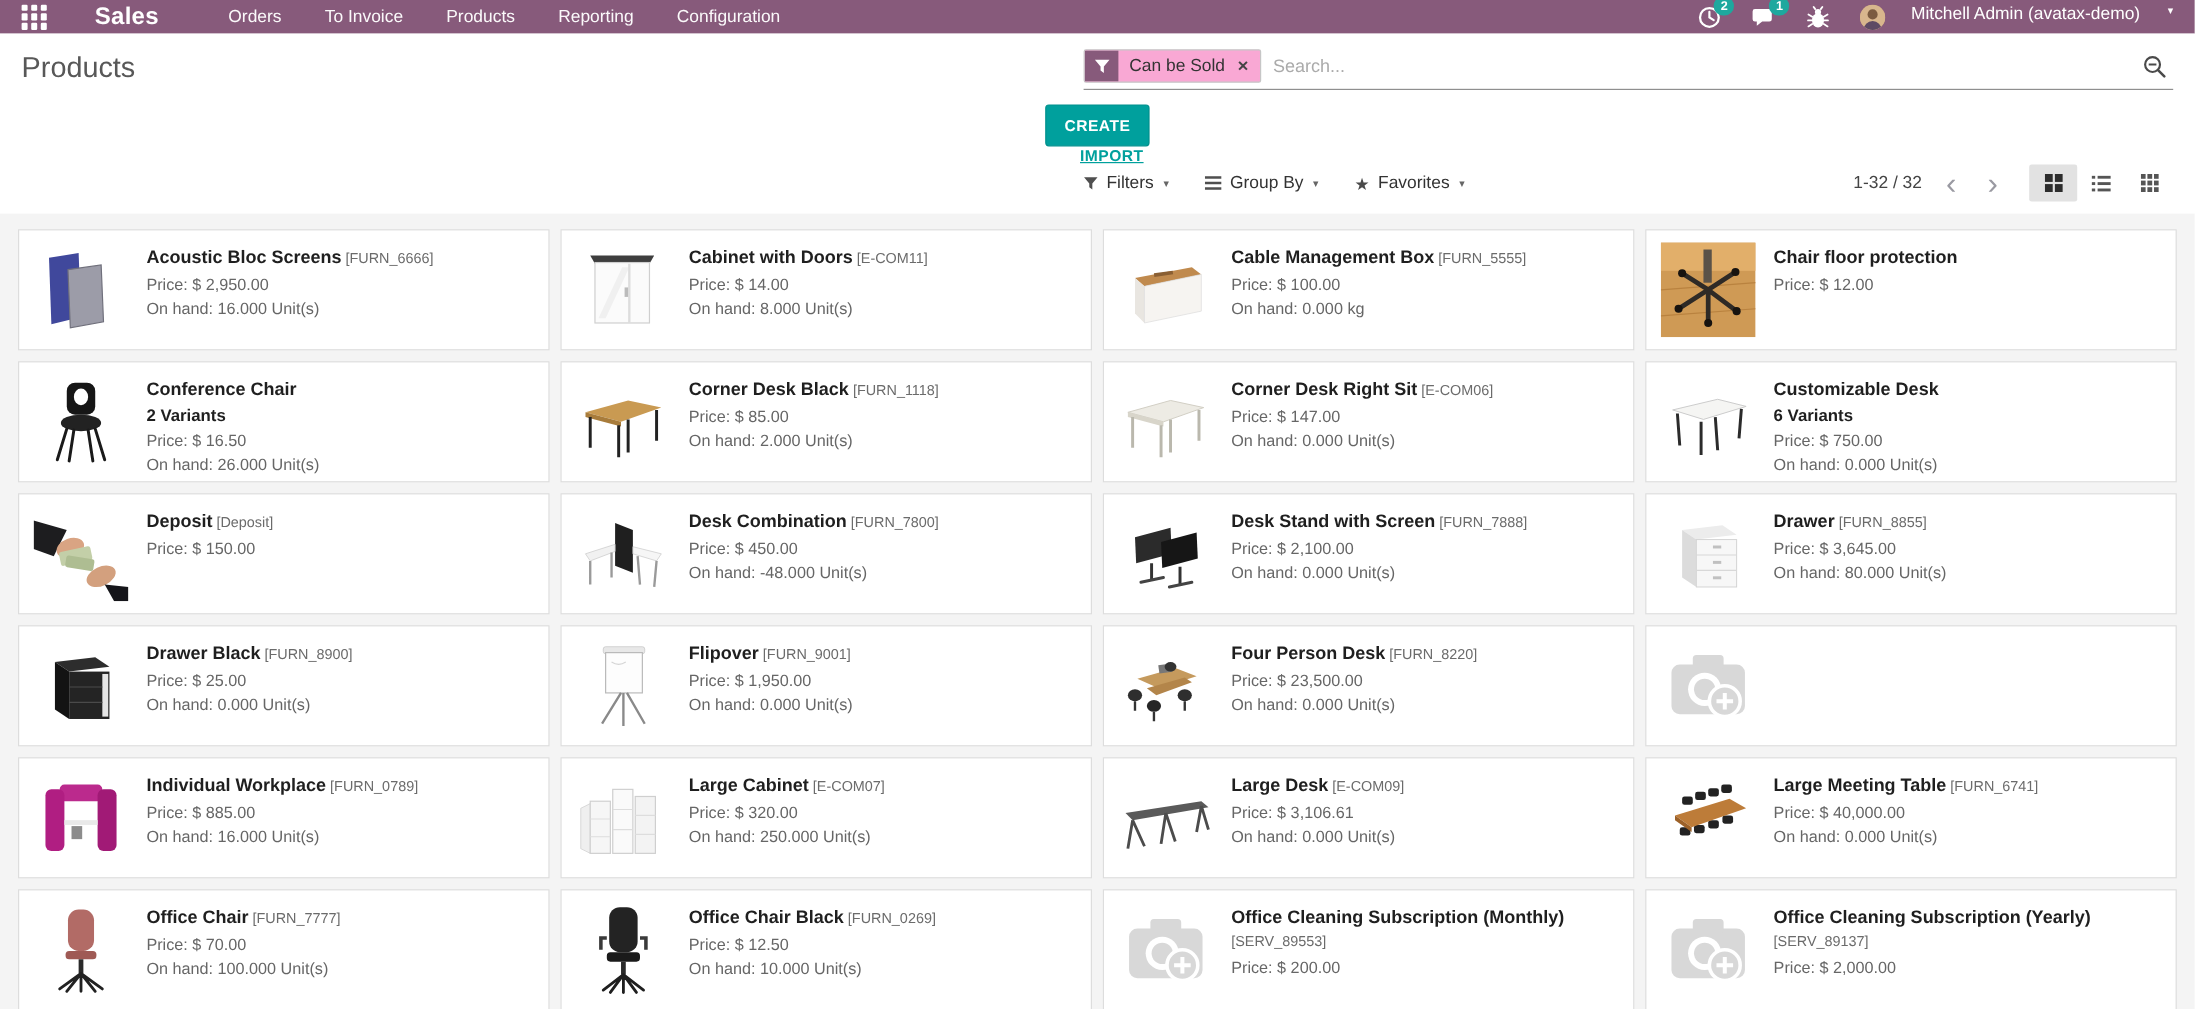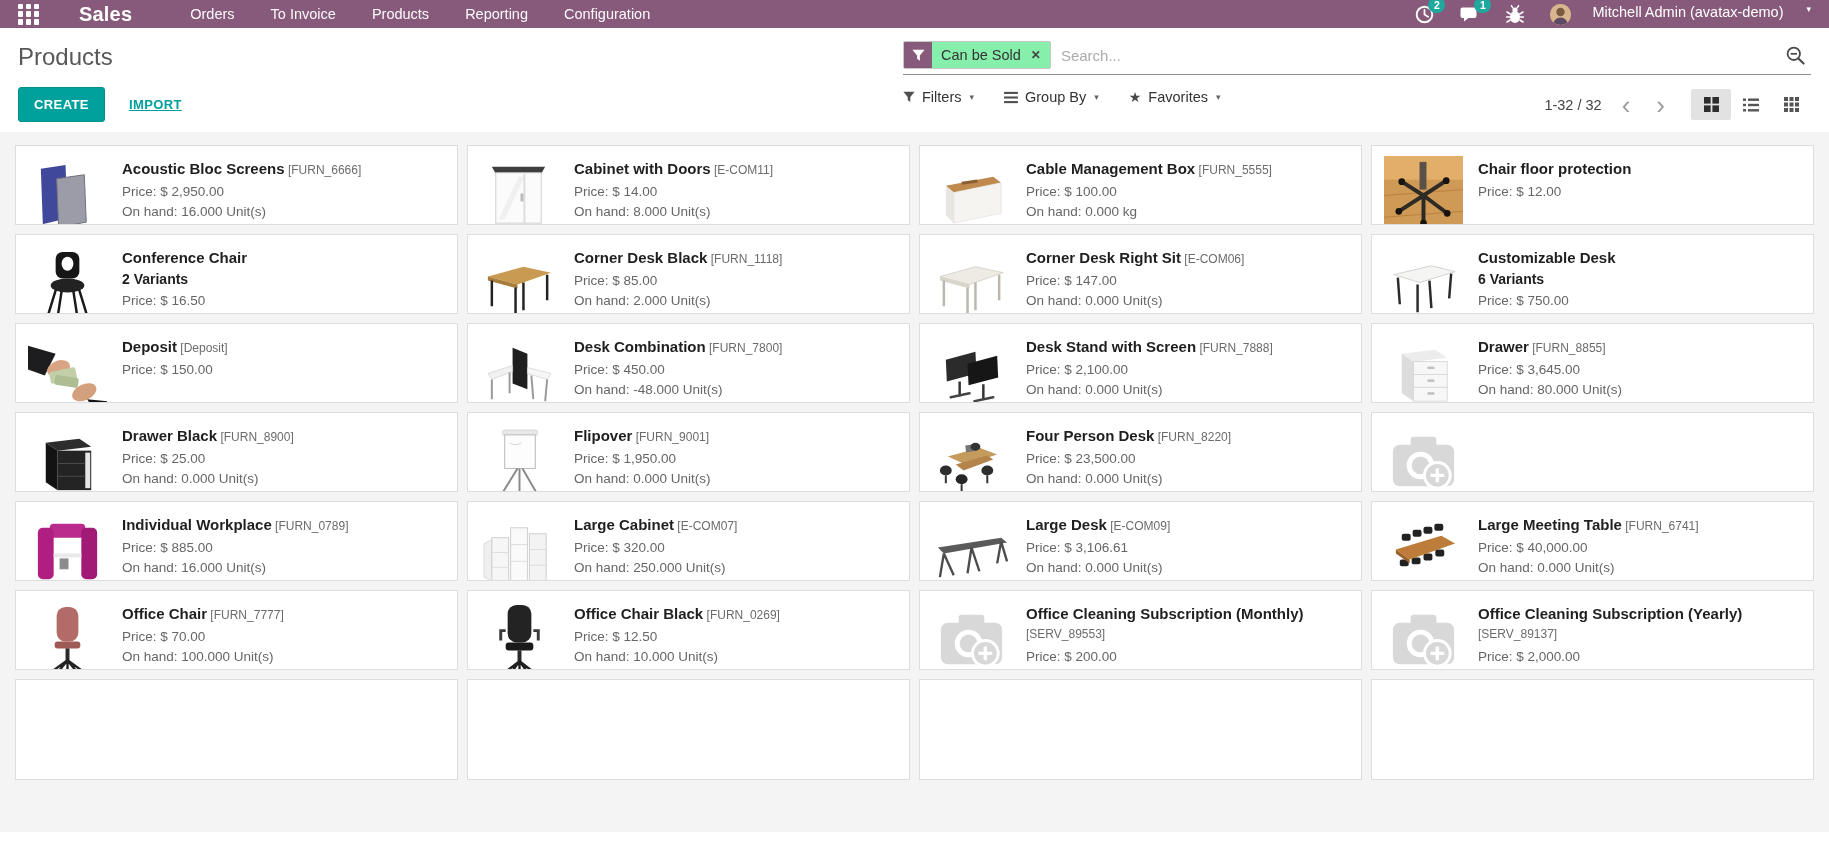--- a/index.html
+++ b/index.html
@@ -23,53 +23,53 @@
   .usermenu { display:flex; align-items:flex-start; gap:21px; cursor:pointer; font-size:14.5px; }
   .avatar { width:21px; height:21px; border-radius:50%; overflow:hidden; background:#caa27a; flex:none;}
   .navcaret { font-size:9px; margin-left:2px; }
 
   
   .control { display:flex; align-items:flex-start; padding:13px 18px 4px; background:#fff; }
   .page-title { font-size:24px; color:#585858; font-weight:400; padding-top:2px;}
   .searchbar { margin-left:auto; width:908px; display:flex; align-items:center;
     border-bottom:1px solid #8f8f8f; padding-bottom:5px; }
   .facet { display:inline-flex; align-items:stretch; border:1px solid #c6c6c6;
-    border-radius:2px; overflow:hidden; height:28px; background:#86efac; }
+    border-radius:2px; overflow:hidden; height:28px; background:#f9a8d4; }
   .facet .fi { width:28px; background:#875A7B; display:flex; align-items:center; justify-content:center; }
   .facet .lbl { display:flex; align-items:center; padding:0 9px; font-size:14.5px; color:#333; }
   .facet .x { display:flex; align-items:center; padding:0 9px 0 1px; color:#444;
     font-weight:700; font-size:12px; cursor:pointer; }
   .search-input { flex:1; border:none; outline:none; font-size:15px; color:#333;
     padding:0 10px; background:transparent; }
   .search-input::placeholder { color:#ababab; }
   .mag { display:flex; cursor:pointer; margin-right:6px; }
 
   
-  .actions { display:flex; align-items:center; padding:8px 18px 10px; background:#fff; }
+  .actions { display:flex; align-items:center; padding:8px 18px 10px; background:#fff;flex-direction:column; }
   .btn-create { background:#00A09D; border:1px solid #01908d; color:#fff; font-size:13px;
     font-weight:700; padding:9px 15px; border-radius:3px; cursor:pointer; letter-spacing:.4px;
     font-family:inherit; }
   .btn-import { color:#00A09D; font-weight:700; font-size:13px; margin-left:24px;
     cursor:pointer; letter-spacing:.4px; background:none; border:none; font-family:inherit;text-decoration:underline;}
-  .actions-right { margin-left:auto; width:908px; display:flex; align-items:flex-start; }
+  .actions-right { margin-left:auto; width:908px; display:flex; align-items:center; }
   .dd { display:flex; align-items:center; gap:7px; margin-right:30px; font-size:14.5px;
     color:#333; cursor:pointer; }
   .dd .caret { font-size:9px; color:#666; margin-left:1px;}
   .star { color:#4a4a4a; font-size:14px; }
   .pager { margin-left:auto; display:flex; align-items:center; font-size:14.5px; color:#444; }
   .chev { font-size:26px; color:#9a9aa2; line-height:20px; cursor:pointer; padding:0 6px; margin-left:14px;}
   .switcher { display:flex; margin-left:20px; }
   .vbtn { width:40px; height:31px; display:flex; align-items:center; justify-content:center;
     cursor:pointer; border-radius:2px; }
   .vbtn.active { background:#e2e2e2; }
 
   
   .content { background:#f4f4f4; height:700px; padding:13px 15px; }
   .grid { display:grid; grid-template-columns:repeat(4,1fr); gap:9px; }
-  .card { background:#fff; border:1px solid #ddd; height:80px; display:flex;
+  .card { background:#fff; border:1px solid #ddd; height:101px; display:flex;
     padding:10px 12px; cursor:pointer; overflow:hidden; }
   .card.stub { height:101px; }
   .thumb { width:79px; height:79px; flex:none; margin-right:15px; }
   .thumb svg { width:100%; height:100%; }
   .info { min-width:0; padding-top:3px; }
   .title-line { font-size:15px; color:#1f1f1f; line-height:1.28; margin-bottom:4px; }
   .tname { font-weight:700; }
   .code { font-size:12px; color:#6b6b6b; font-weight:400; }
   .variants { font-size:14px; font-weight:700; color:#1f1f1f; margin:1px 0 4px; }
   .line { font-size:13.5px; color:#666; line-height:20px; }

